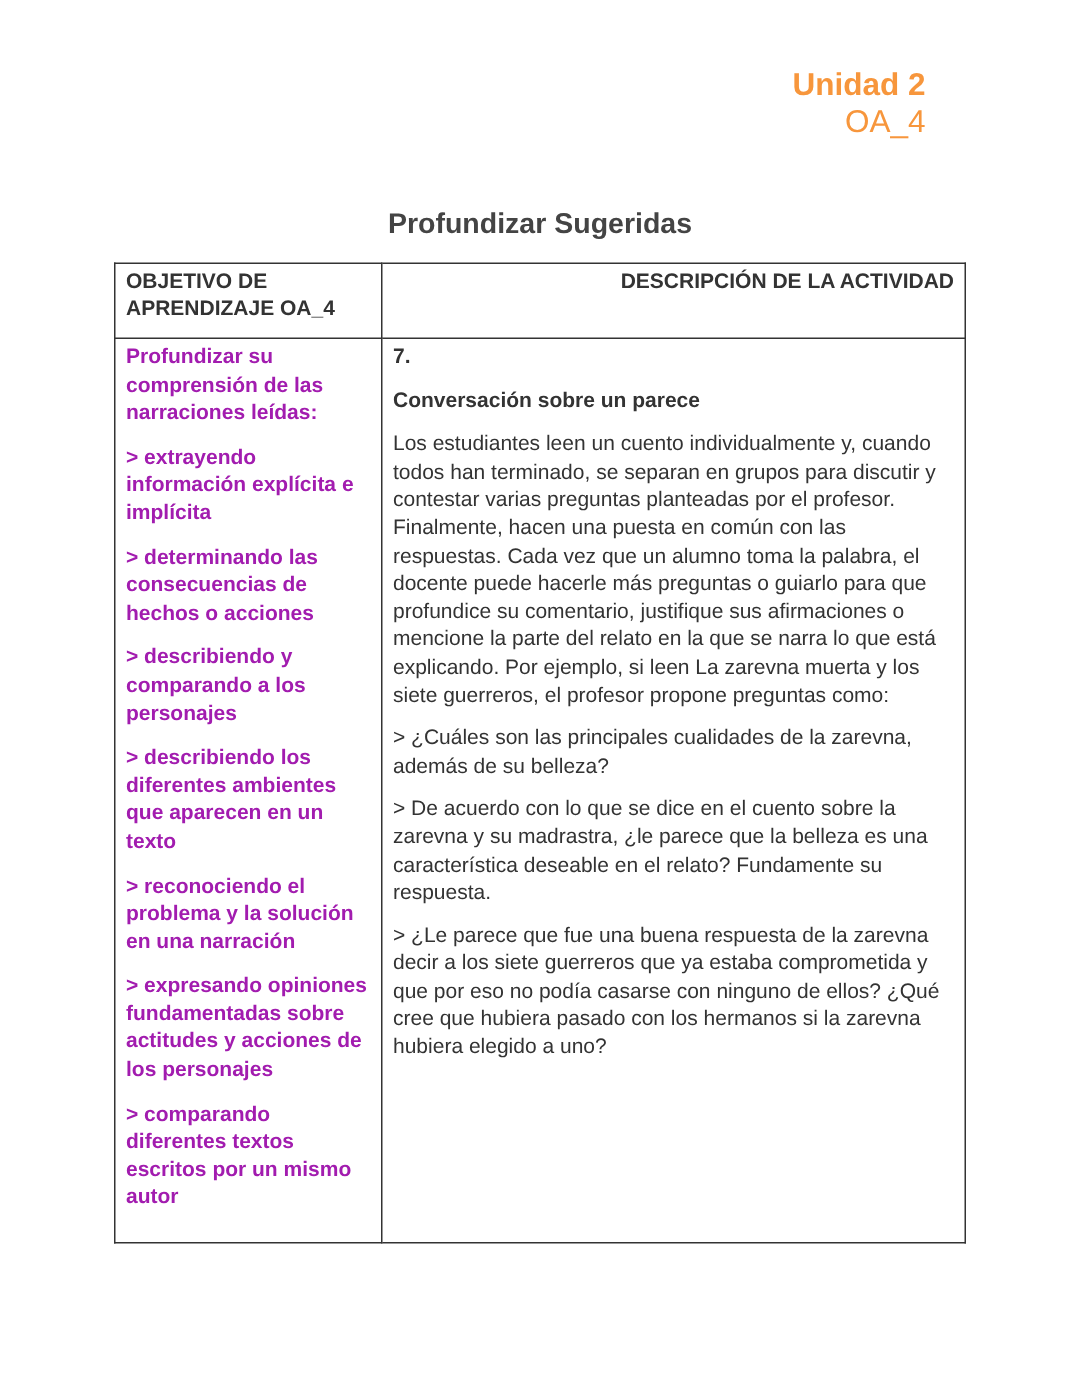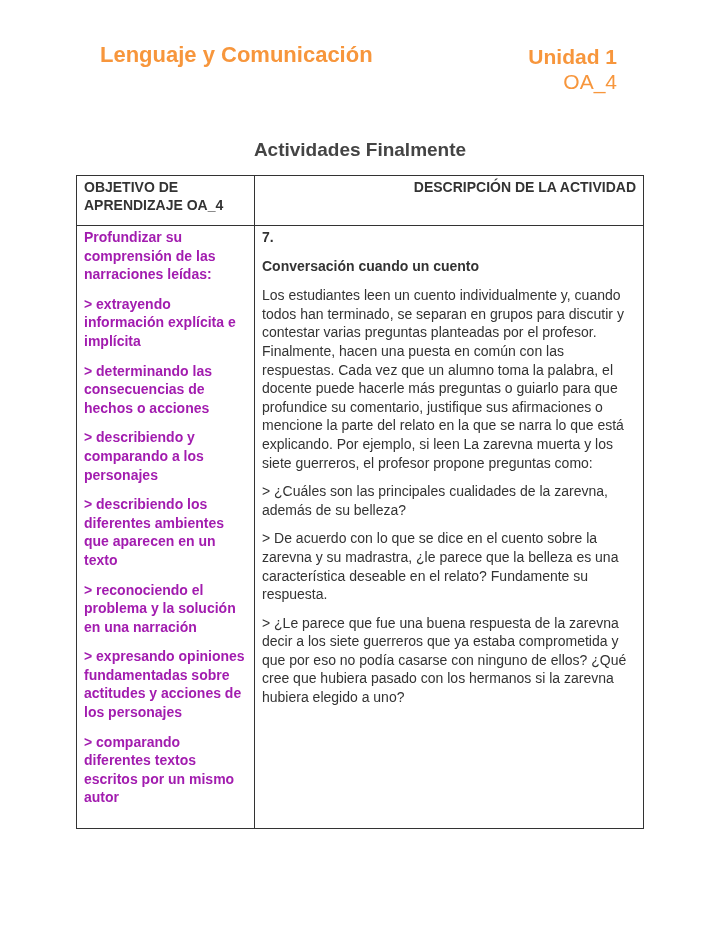--- a/index.html
+++ b/index.html
@@ -22,28 +22,27 @@
     .head-center { text-align: right; }
     .obj p { margin: 0 0 11px 0; font-size: 14px; font-weight: bold; color: #a21caf; line-height: 18.6px; }
     .desc p { margin: 0 0 10px 0; font-size: 14px; color: #333; line-height: 18.6px; }
     .desc .num, .desc .title { font-weight: bold; }
     .desc .title { margin-bottom: 11px; }
   </style>
 </head>
 <body>
 
 <div class="hdr-left">
-  <p class="subject">Lenguaje y Comunicación</p>
 </div>
 <div class="hdr-right">
-  <p class="unit">Unidad 1</p>
+  <p class="unit">Unidad 2</p>
   <p class="oa">OA_4</p>
 </div>
 
-<div class="section-title">Actividades Finalmente</div>
+<div class="section-title">Profundizar Sugeridas</div>
 
 <table class="act">
   <colgroup>
     <col class="col1">
     <col>
   </colgroup>
   <tbody>
       <tr class="head-row">
     <td>OBJETIVO DE APRENDIZAJE OA_4</td>
     <td class="head-center">DESCRIPCIÓN DE LA ACTIVIDAD</td>
@@ -54,21 +53,21 @@
       <p>&gt; extrayendo información explícita e implícita</p>
       <p>&gt; determinando las consecuencias de hechos o acciones</p>
       <p>&gt; describiendo y comparando a los personajes</p>
       <p>&gt; describiendo los diferentes ambientes que aparecen en un texto</p>
       <p>&gt; reconociendo el problema y la solución en una narración</p>
       <p>&gt; expresando opiniones fundamentadas sobre actitudes y acciones de los personajes</p>
       <p>&gt; comparando diferentes textos escritos por un mismo autor</p>
     </td>
     <td class="desc">
       <p class="num">7.</p>
-      <p class="title">Conversación cuando un cuento</p>
+      <p class="title">Conversación sobre un parece</p>
       <p>Los estudiantes leen un cuento individualmente y, cuando todos han terminado, se separan en grupos para discutir y contestar varias preguntas planteadas por el profesor. Finalmente, hacen una puesta en común con las respuestas. Cada vez que un alumno toma la palabra, el docente puede hacerle más preguntas o guiarlo para que profundice su comentario, justifique sus afirmaciones o mencione la parte del relato en la que se narra lo que está explicando. Por ejemplo, si leen La zarevna muerta y los siete guerreros, el profesor propone preguntas como:</p>
       <p>&gt; ¿Cuáles son las principales cualidades de la zarevna, además de su belleza?</p>
       <p>&gt; De acuerdo con lo que se dice en el cuento sobre la zarevna y su madrastra, ¿le parece que la belleza es una característica deseable en el relato? Fundamente su respuesta.</p>
       <p>&gt; ¿Le parece que fue una buena respuesta de la zarevna decir a los siete guerreros que ya estaba comprometida y que por eso no podía casarse con ninguno de ellos? ¿Qué cree que hubiera pasado con los hermanos si la zarevna hubiera elegido a uno?</p>
     </td>
   </tr>
 </tbody>
   </table>
 
 </body></html>

